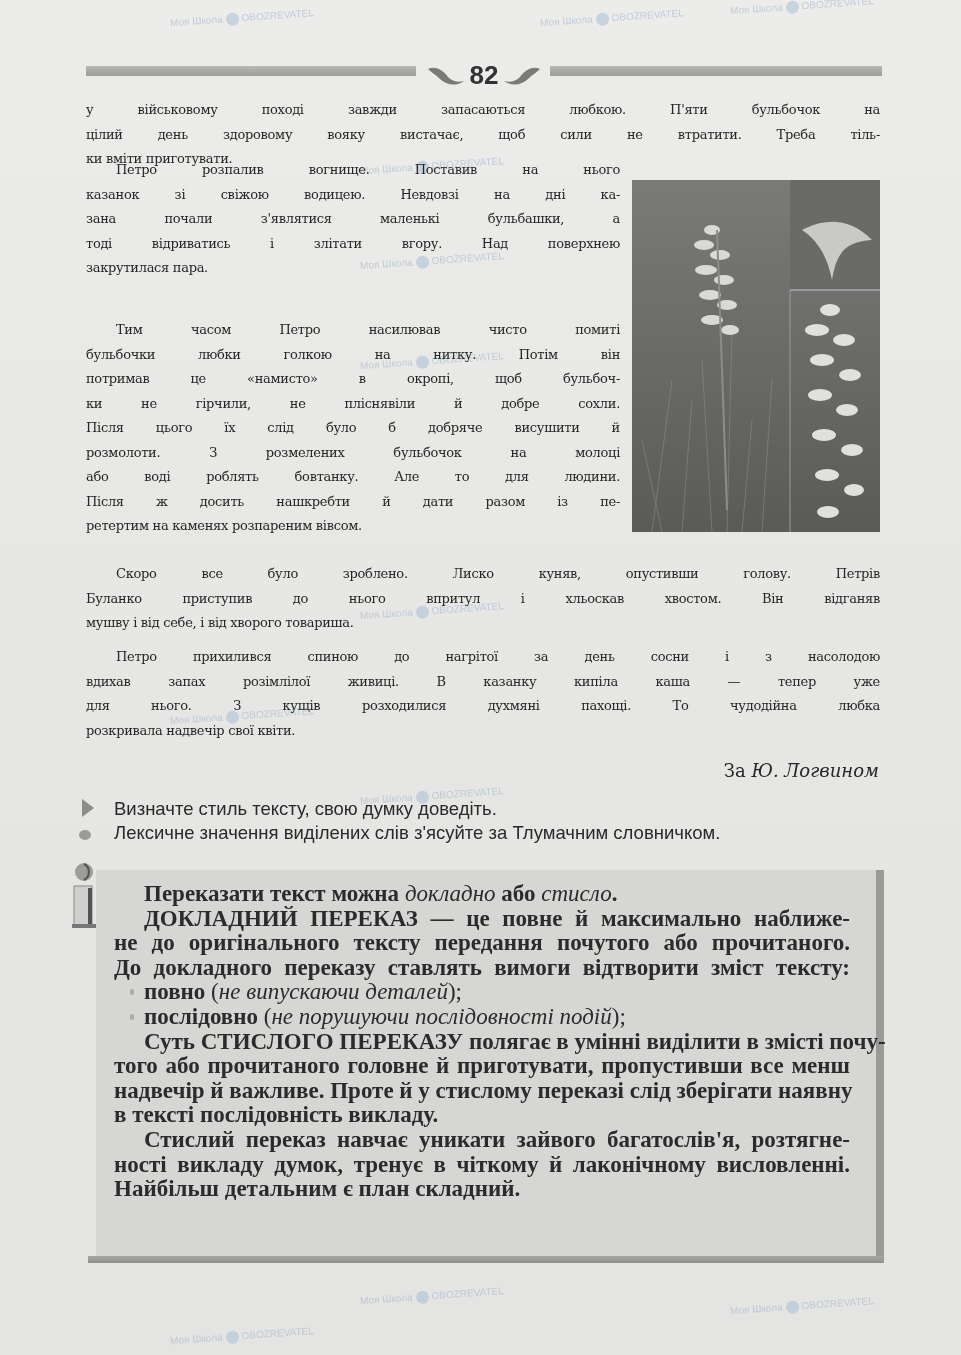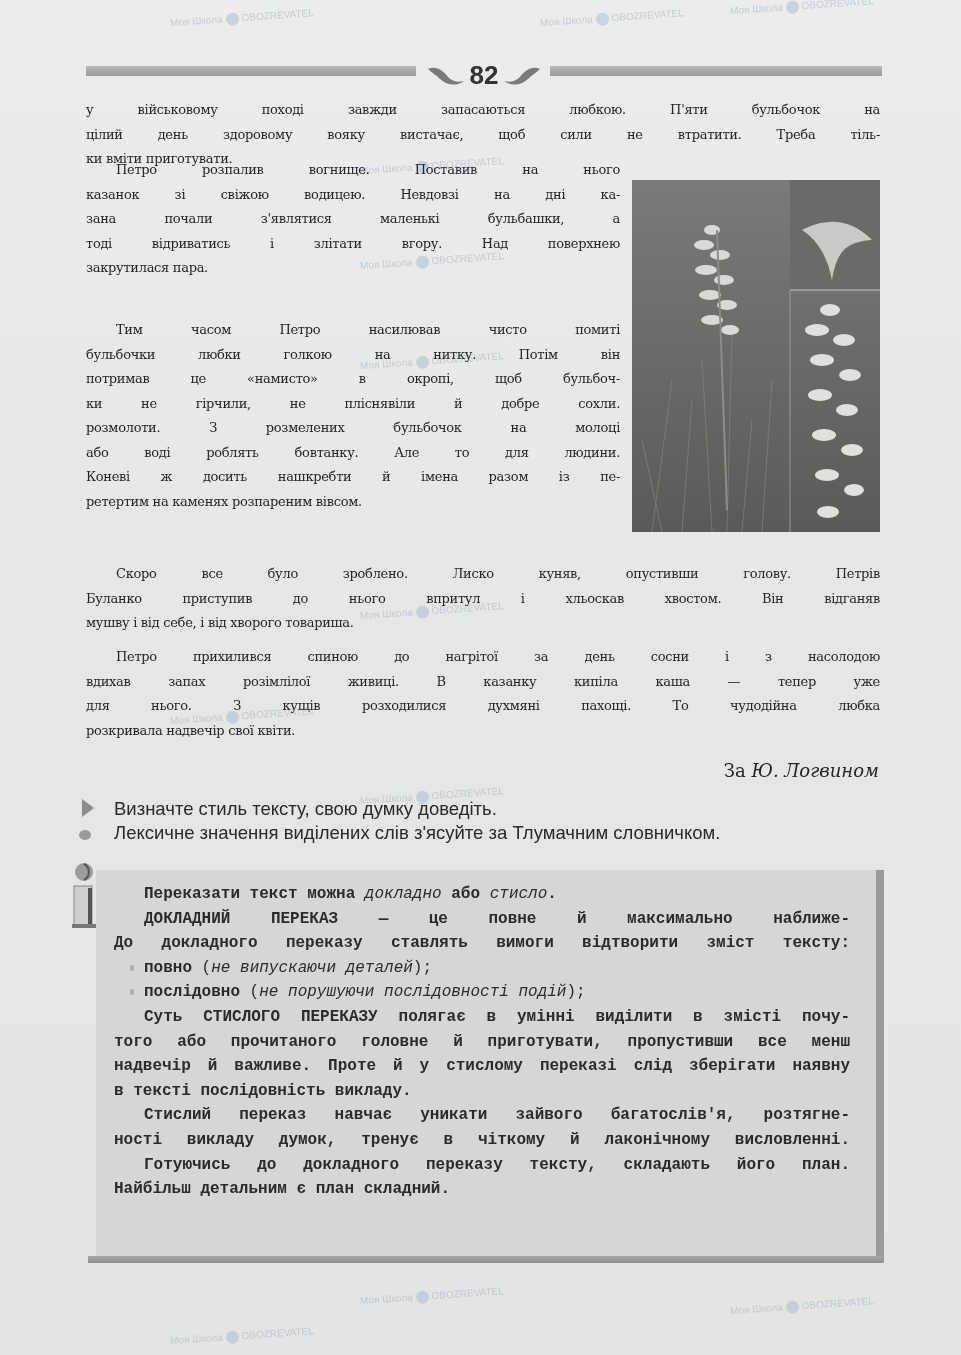--- a/index.html
+++ b/index.html
@@ -69,21 +69,21 @@
     border-right: 8px solid #9a9a98;
   }
   .info-bottom-bar {
     position: absolute; left: 88px; top: 1256px; width: 794px; height: 7px;
     background: linear-gradient(180deg, #a5a5a3, #8f8f8d);
   }
   .info-icon { position: absolute; left: 68px; top: 860px; width: 36px; height: 72px; }
 
   .info-text {
     position: absolute; left: 114px; top: 882px; width: 736px;
-    font-family: Liberation Mono, monospace; font-weight: bold; font-size: 16px;
+    font-family: Liberation Serif, serif; font-weight: bold; font-size: 23px;
     line-height: 24.6px; color: #2b2b2b;
   }
   .info-text .line { height: 24.6px; }
   .info-text i { font-weight: normal; font-style: italic; }
   .sub-i { font-weight: normal; font-style: italic; }
   .bullet-item { padding-left: 30px; position: relative; }
   .bullet-item::before {
     content: ""; position: absolute; left: 16px; top: 9px; width: 4px; height: 6px;
     background: #aaa; border-radius: 2px;
   }
@@ -149,23 +149,24 @@
   <span class="line justify">зана почали з'являтися  маленькі бульбашки, а</span>
   <span class="line justify">тоді відриватись і злітати вгору. Над поверхнею</span>
   <span class="line">закрутилася пара.</span>
 </div>
 
 <div class="text" style="top:318px;width:534px">
   <span class="line justify indent">Тим часом Петро насилював чисто помиті</span>
   <span class="line justify">бульбочки любки голкою на нитку. Потім він</span>
   <span class="line justify">потримав це «намисто» в окропі, щоб бульбоч-</span>
   <span class="line justify">ки не гірчили, не пліснявіли й добре сохли.</span>
+  <span class="line justify">Після цього їх слід було б добряче висушити й</span>
   <span class="line justify">розмолоти. З розмелених бульбочок  на молоці</span>
   <span class="line justify">або воді роблять бовтанку. Але то для людини.</span>
-  <span class="line justify">Коневі ж досить нашкребти й імена разом із пе-</span>
+  <span class="line justify">Після ж досить нашкребти й дати разом із пе-</span>
   <span class="line">ретертим на каменях розпареним вівсом.</span>
 </div>
 
 <div class="photo" title="Фото квітучої любки (орхідеї) серед трави">
   <svg width="248" height="352" viewBox="0 0 248 352">
     <defs>
       <linearGradient id="g1" x1="0" y1="0" x2="0" y2="1">
         <stop offset="0" stop-color="#7a7a78"></stop>
         <stop offset="1" stop-color="#5a5a58"></stop>
       </linearGradient>
@@ -259,32 +260,32 @@
     <rect x="20" y="28" width="4" height="38" fill="#555"></rect>
     <rect x="4" y="64" width="24" height="4" fill="#777"></rect>
   </svg>
 </div>
 
 <div class="info-text">
   <span class="line" style="padding-left:30px">
     <span>Переказати текст можна </span><i>докладно</i><span> або </span><i>стисло</i><span>.</span>
   </span>
   <span class="line justify" style="padding-left:30px">ДОКЛАДНИЙ ПЕРЕКАЗ — це повне й максимально наближе-</span>
+  <span class="line justify">не до оригінального тексту передання почутого або прочитаного.</span>
   <span class="line justify">До докладного переказу ставлять вимоги відтворити зміст тексту:</span>
 
   <span class="line bullet-item">
     <span>повно</span><span class="sub-i" style="font-style:normal"> (</span><span class="sub-i">не випускаючи деталей</span><span class="sub-i" style="font-style:normal">);</span>
   </span>
   <span class="line bullet-item">
     <span>послідовно</span><span class="sub-i" style="font-style:normal"> (</span><span class="sub-i">не порушуючи послідовності подій</span><span class="sub-i" style="font-style:normal">);</span>
   </span>
 
   <span class="line justify" style="padding-left:30px">Суть СТИСЛОГО ПЕРЕКАЗУ полягає в умінні виділити в змісті почу-</span>
   <span class="line justify">того або прочитаного головне й приготувати, пропустивши все менш</span>
   <span class="line justify">надвечір й важливе. Проте й у стислому переказі слід зберігати наявну</span>
   <span class="line">в тексті послідовність викладу.</span>
 
   <span class="line justify" style="padding-left:30px">Стислий переказ навчає уникати зайвого багатослів'я, розтягне-</span>
   <span class="line justify">ності викладу думок, тренує в чіткому й лаконічному висловленні.</span>
 
-  <span class="line justify" style="padding-left:30px">Готуючись до докладного переказу тексту, складають його план.</span>
   <span class="line">Найбільш детальним є план складний.</span>
 </div>
 
 </body></html>

